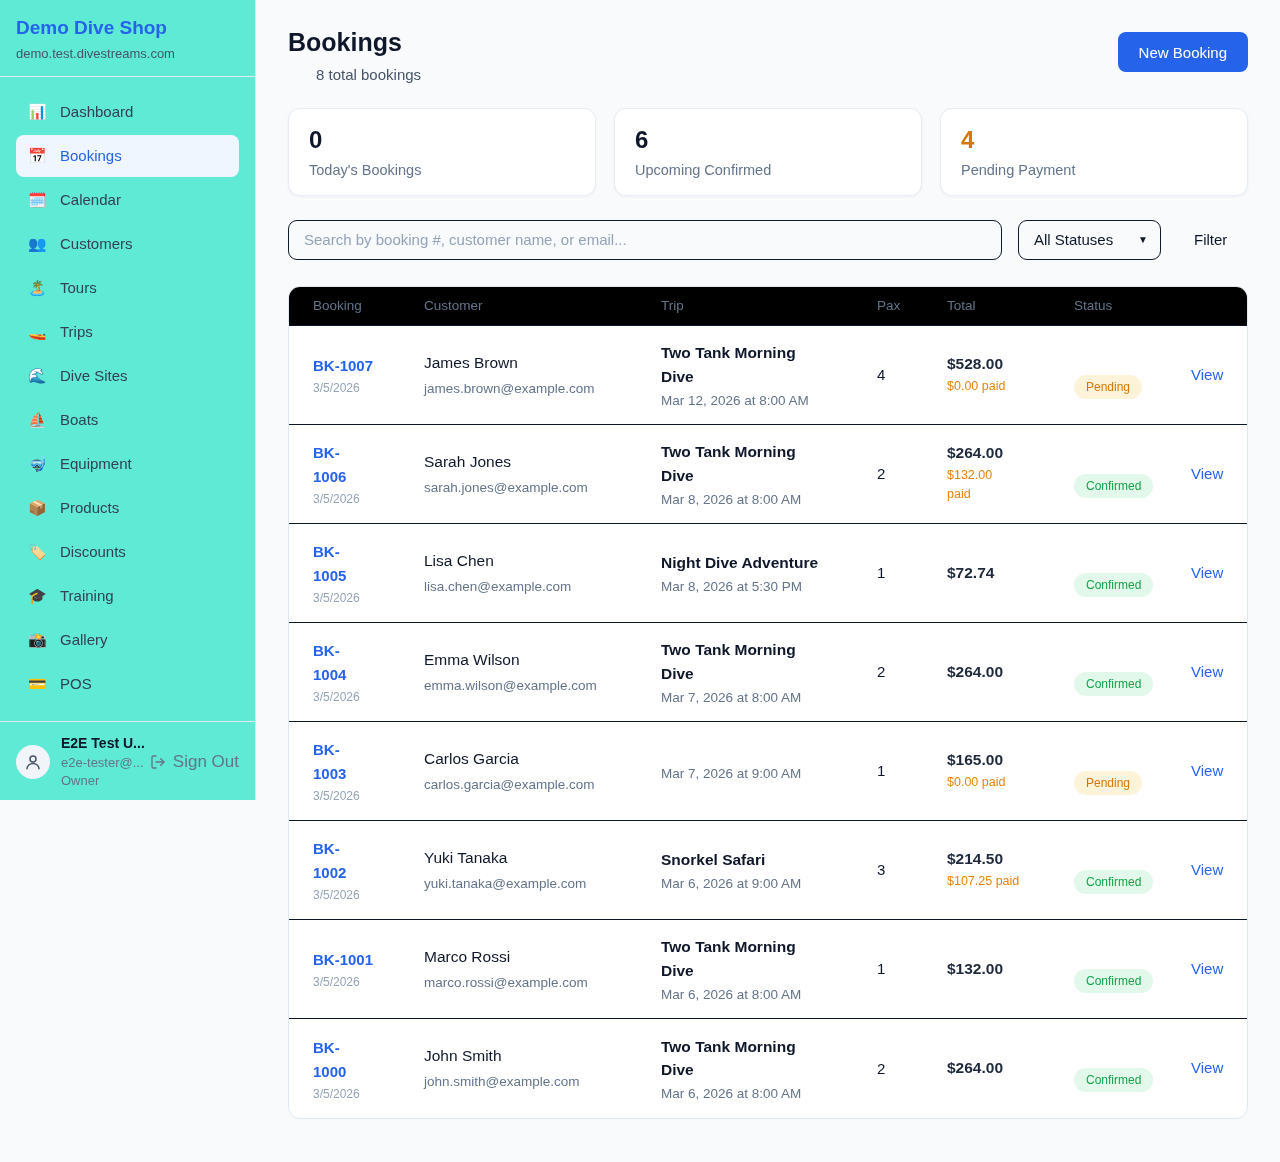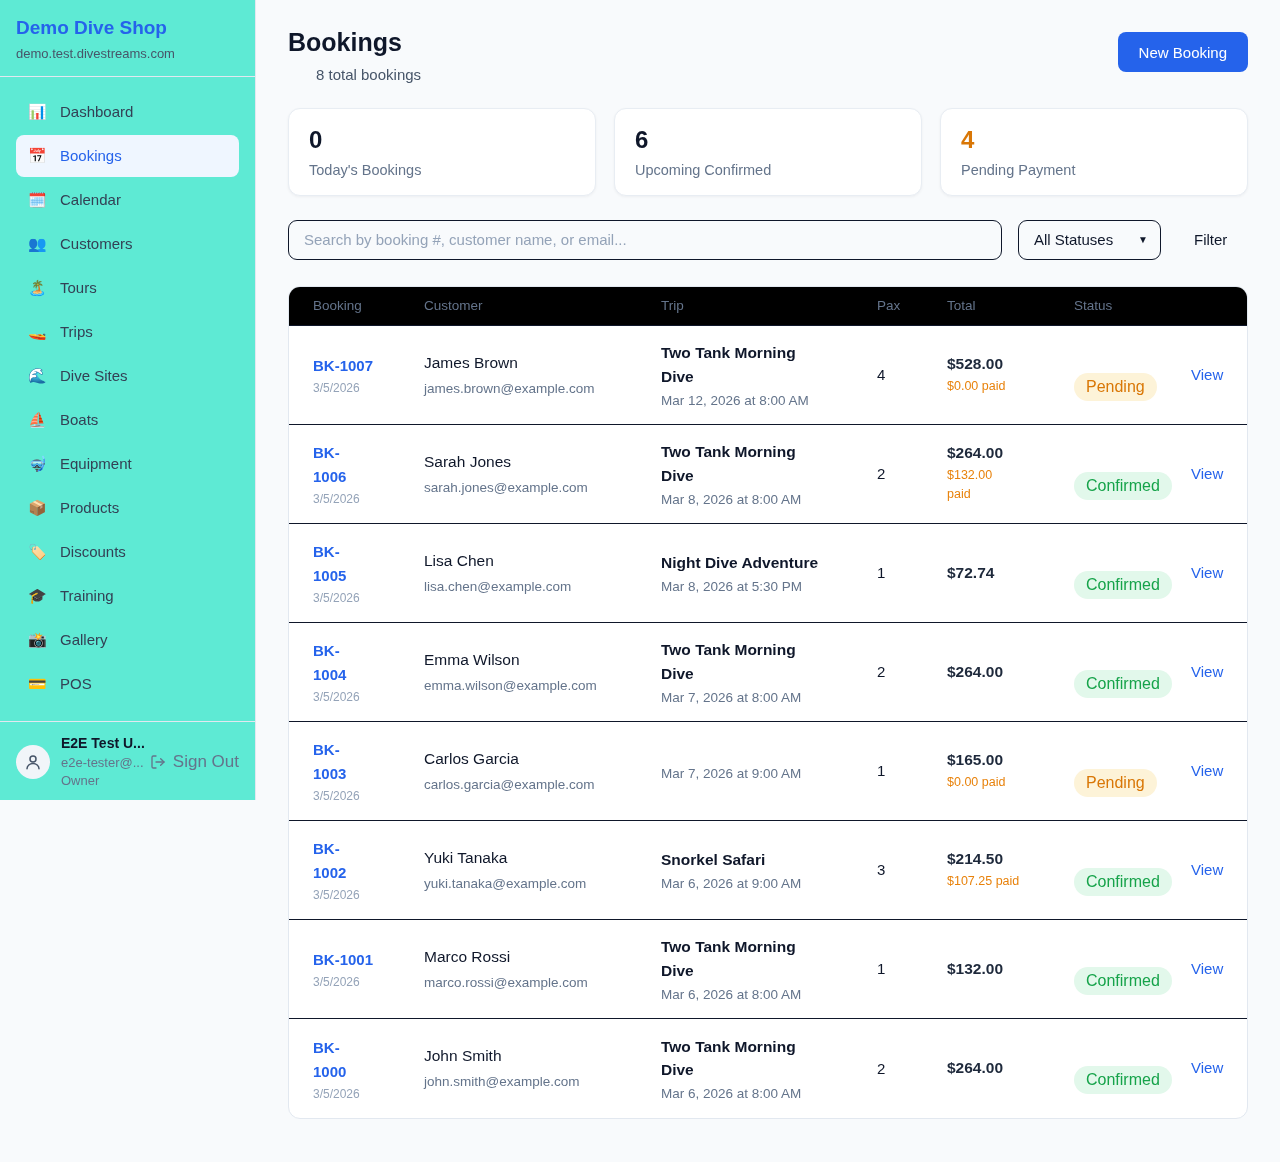--- a/index.html
+++ b/index.html
@@ -131,21 +131,21 @@
   .bk-date { font-size: 12px; color: #94a3b8; margin-top: 3px; }
   .cust-name { font-size: 15.5px; font-weight: 500; color: #0f172a; }
   .cust-email { font-size: 13.5px; color: #64748b; margin-top: 9px; }
   .trip-name { font-size: 15.5px; font-weight: 600; color: #0f172a; white-space: pre-line; line-height: 1.5; }
   .trip-dt { font-size: 13.5px; color: #64748b; margin-top: 5px; }
   .pax-cell { font-size: 15px; color: #0f172a; }
   .amount { font-size: 15.5px; font-weight: 700; color: #1e293b; }
   .paid { font-size: 12.5px; color: #e8820b; margin-top: 4px; white-space: pre-line; line-height: 1.45; }
   .badge {
     display: inline-block; padding: 5px 12px; border-radius: 999px;
-    font-size: 16px; font-weight: 500; margin-top: 24px;
+    font-size: 12px; font-weight: 500; margin-top: 24px;
   }
   .badge.pending { background: #fdf3d8; color: #d97706; }
   .badge.confirmed { background: #e2f8eb; color: #16a34a; }
   .view-link { font-size: 15px; font-weight: 500; color: #2563eb; text-decoration: none; cursor: pointer; }
 </style>
 </head>
 <body>
 
 <aside class="sidebar">
   <div class="logo-block">

